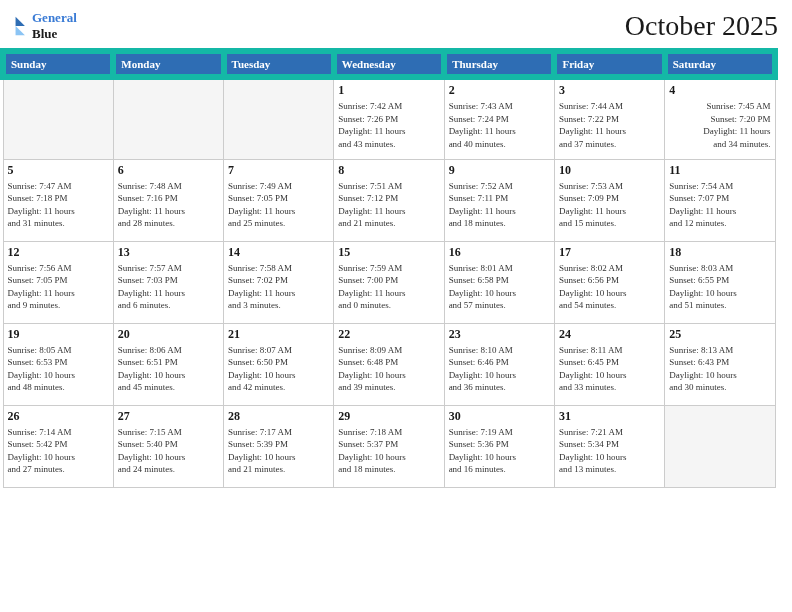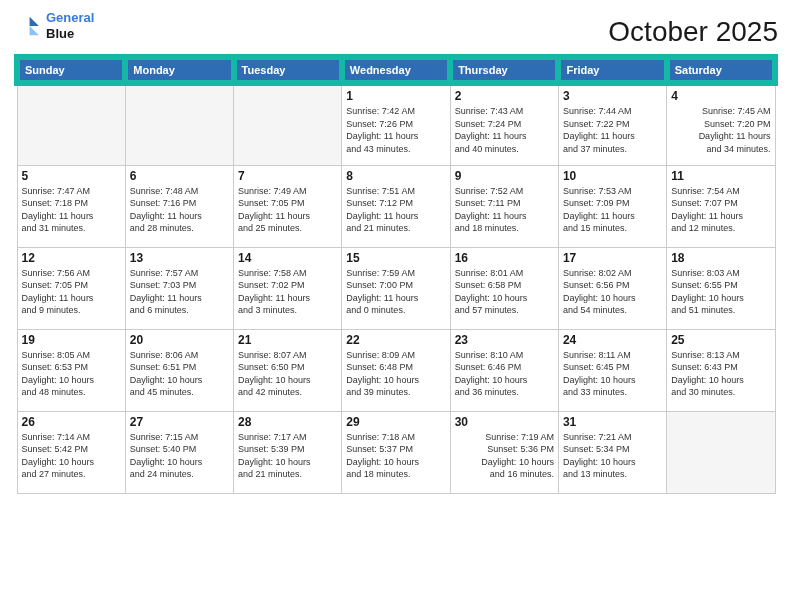--- a/index.html
+++ b/index.html
@@ -7,21 +7,22 @@
       font-family: Arial, sans-serif;
       background: #fff;
       width: 792px;
       height: 612px;
       overflow: hidden;
     }
     .page {
       width: 792px;
       height: 612px;
       background: #fff;
-      padding: 10px 14px 10px 14px;
+      padding: 10px 14px 10px 0;
+      font-family: Liberation Serif, serif;
     }
     .header {
       display: flex;
       justify-content: space-between;
       align-items: flex-start;
       margin-bottom: 6px;
     }
     .logo {
       display: flex;
       align-items: center;
@@ -33,21 +34,20 @@
       color: #1a1a1a;
       line-height: 1.2;
     }
     .logo-text .blue { color: #3a7bd5; }
     .logo-icon {
       width: 28px;
       height: 28px;
     }
     .title-block {
       text-align: right;
-      margin-top: 6px;
     }
     .month-title {
       font-size: 28px;
       font-weight: 300;
       color: #1a1a1a;
     }
     .location {
       font-size: 14px;
       color: #555;
     }
@@ -332,21 +332,21 @@
           </td>
           <td>
             <div class="day-number">29</div>
             <div class="cell-text" style="white-space: pre-line;">Sunrise: 7:18 AM
 Sunset: 5:37 PM
 Daylight: 10 hours
 and 18 minutes.</div>
           </td>
           <td>
             <div class="day-number">30</div>
-            <div class="cell-text" style="white-space: pre-line; text-align: right;">Sunrise: 7:19 AM
+            <div class="cell-text" style="white-space: pre-line;">Sunrise: 7:19 AM
 Sunset: 5:36 PM
 Daylight: 10 hours
 and 16 minutes.</div>
           </td>
           <td>
             <div class="day-number">31</div>
             <div class="cell-text" style="white-space: pre-line;">Sunrise: 7:21 AM
 Sunset: 5:34 PM
 Daylight: 10 hours
 and 13 minutes.</div>

